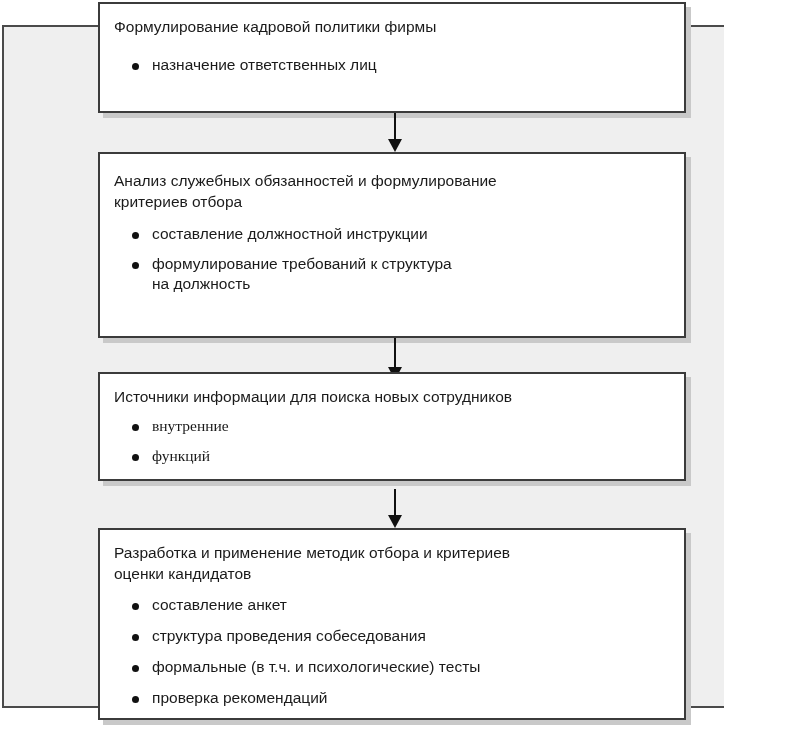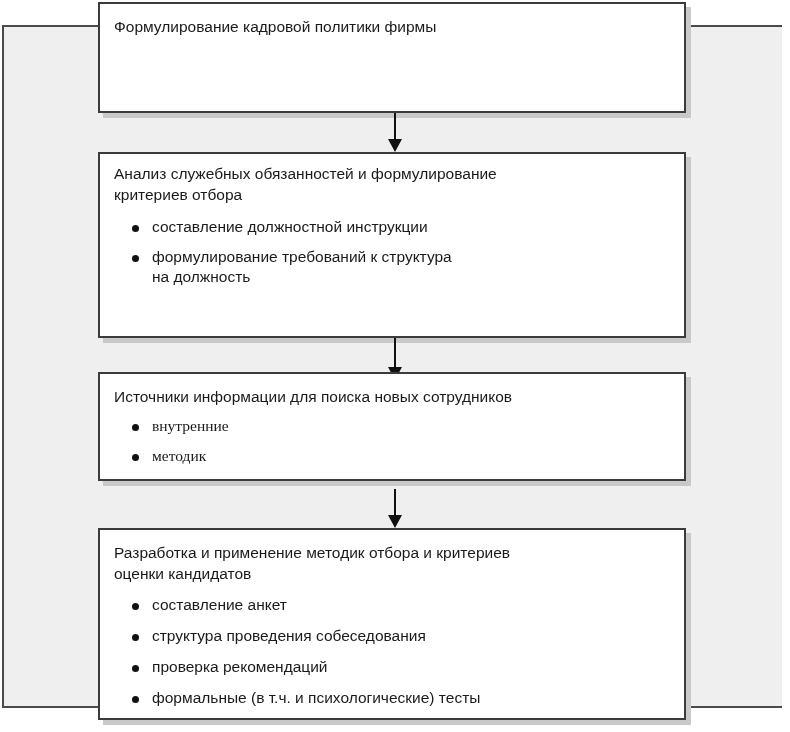--- a/index.html
+++ b/index.html
@@ -3,21 +3,21 @@
 <meta charset="utf-8">
 <title>Схема подбора персонала</title>
 <style>
   html, body {
     margin: 0;
     padding: 0;
     background: #ffffff;
   }
   #canvas {
     position: relative;
-    width: 782px;
+    width: 724px;
     height: 732px;
     background: #ffffff;
     font-family: "Liberation Sans", "DejaVu Sans", sans-serif;
     overflow: hidden;
   }
 
   
   #bg-panel {
     position: absolute;
     left: 2px;
@@ -77,21 +77,21 @@
   
   #box-1 { top: 2px;   height: 111px; }
   #box-2 { top: 152px; height: 186px; }
   #box-3 { top: 372px; height: 109px; }
   #box-4 { top: 528px; height: 192px; }
 
   #box-1 .box-inner { padding-top: 12px; }
   #box-1 ul.bullets { margin-top: 18px; }
   #box-1 ul.bullets li { padding-left: 38px; }
 
-  #box-2 .box-inner { padding-top: 9px; }
+  #box-2 .box-inner { padding-top: 16px; }
   #box-2 ul.bullets { margin-top: 12px; }
   #box-2 ul.bullets li { margin-bottom: 10px; }
   #box-2 ul.bullets li:last-child { margin-bottom: 0; }
 
   #box-3 .box-inner { padding-top: 12px; }
   #box-3 ul.bullets { margin-top: 9px; font-family: Liberation Serif, serif; }
   #box-3 ul.bullets li { margin-bottom: 10px; }
   #box-3 ul.bullets li:last-child { margin-bottom: 0; }
 
   #box-4 .box-inner { padding-top: 12px; }
@@ -136,20 +136,23 @@
 </head>
 <body>
 
 <div id="canvas">
 
   <div id="bg-panel"></div>
 
   <div class="flow-box" id="box-1">
     <div class="box-inner">
       <div class="box-title">Формулирование кадровой политики фирмы</div>
+      <ul class="bullets">
+        <li>назначение ответственных лиц</li>
+      </ul>
     </div>
   </div>
 
   <div class="arrow" id="arrow-1">
     <div class="shaft"></div>
     <div class="head"></div>
   </div>
 
   <div class="flow-box" id="box-2">
     <div class="box-inner">
@@ -166,36 +169,36 @@
   <div class="arrow" id="arrow-2">
     <div class="shaft"></div>
     <div class="head"></div>
   </div>
 
   <div class="flow-box" id="box-3">
     <div class="box-inner">
       <div class="box-title">Источники информации для поиска новых сотрудников</div>
       <ul class="bullets">
         <li>внутренние</li>
-        <li>методик</li>
+        <li>функций</li>
       </ul>
     </div>
   </div>
 
   <div class="arrow" id="arrow-3">
     <div class="shaft"></div>
     <div class="head"></div>
   </div>
 
   <div class="flow-box" id="box-4">
     <div class="box-inner">
       <div class="box-title">Разработка и применение методик отбора и критериев
 оценки кандидатов</div>
       <ul class="bullets">
         <li>составление анкет</li>
         <li>структура проведения собеседования</li>
+        <li>формальные (в т.ч. и психологические) тесты</li>
         <li>проверка рекомендаций</li>
-        <li>формальные (в т.ч. и психологические) тесты</li>
       </ul>
     </div>
   </div>
 
 </div>
 
 </body></html>

